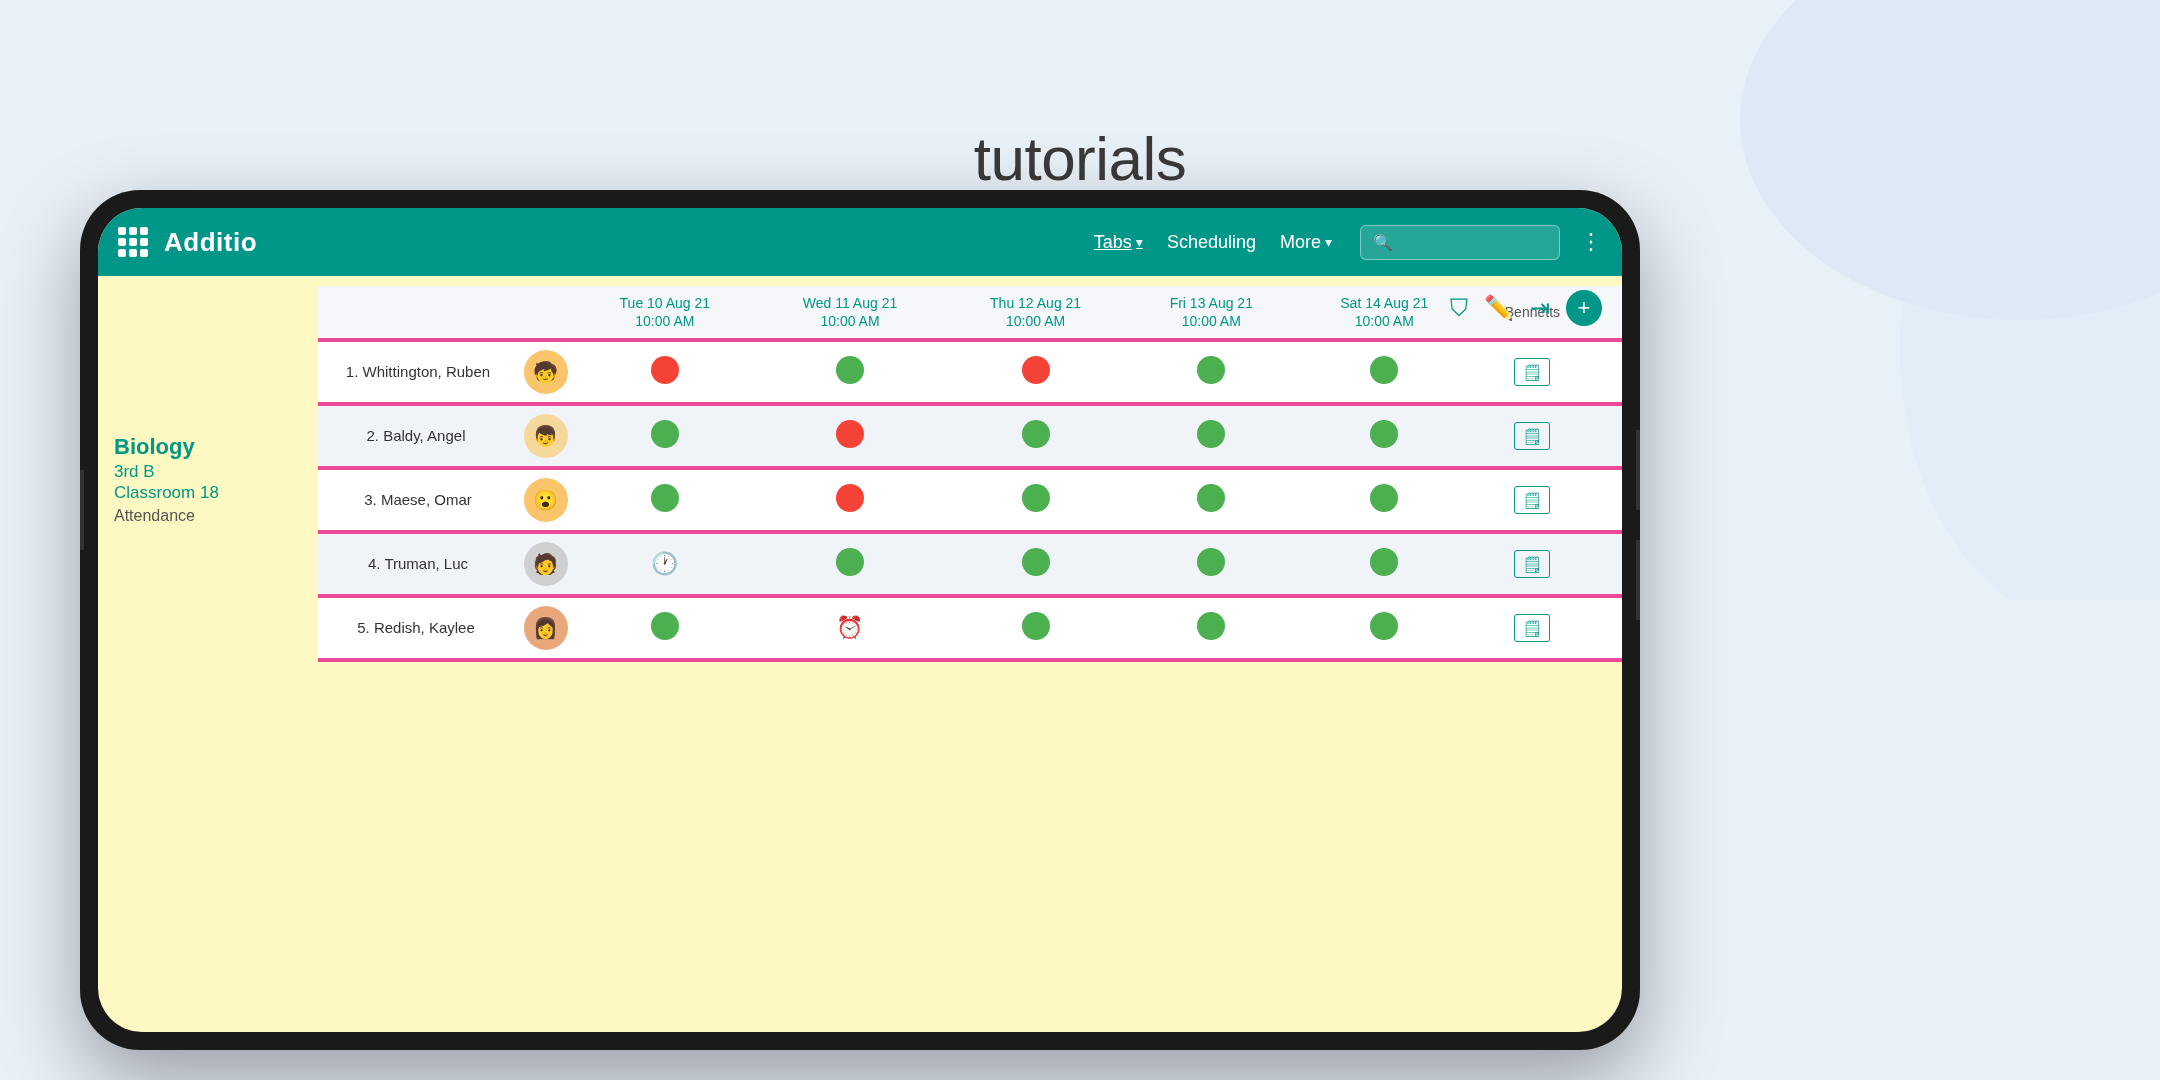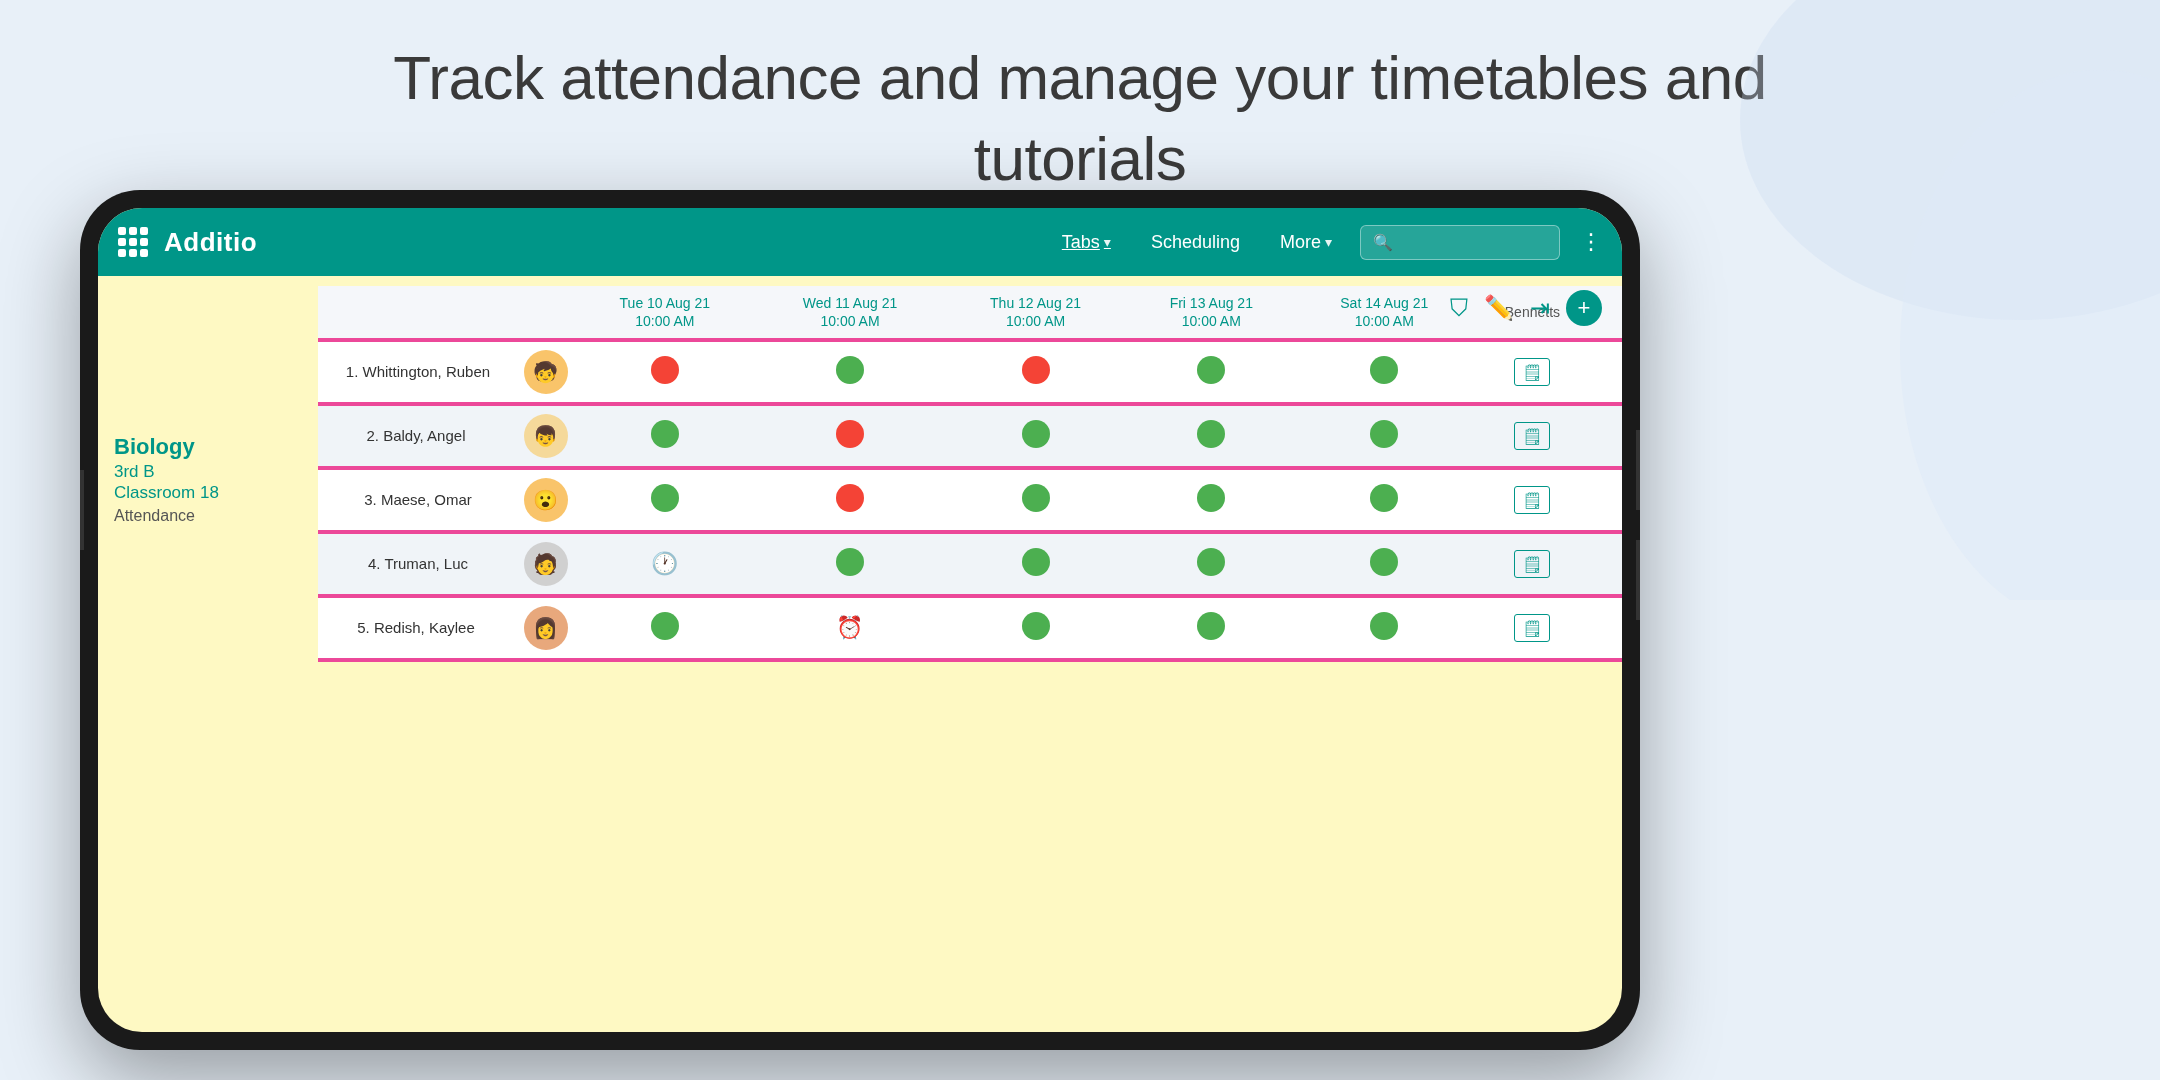--- a/index.html
+++ b/index.html
@@ -103,21 +103,21 @@
       color: white;
       font-size: 26px;
       font-weight: 700;
       letter-spacing: 0.5px;
       flex: 1;
     }
 
     .header-nav {
       display: flex;
       align-items: center;
-      gap: 40px;
+      gap: 24px;
       margin-right: 16px;
     }
 
     .nav-item {
       color: white;
       font-size: 18px;
       display: flex;
       align-items: center;
       gap: 4px;
       cursor: pointer;
@@ -330,21 +330,21 @@
   </style>
 </head>
 <body>
 
 <svg class="deco-blob" viewBox="0 0 560 600" fill="none" xmlns="http://www.w3.org/2000/svg">
   <ellipse cx="420" cy="120" rx="280" ry="200" fill="#c8d8f0" opacity="0.6"></ellipse>
   <ellipse cx="500" cy="350" rx="200" ry="280" fill="#d4e4f8" opacity="0.5"></ellipse>
 </svg>
 
 <div class="headline">
-  <span>Track attendance and manage your timetables and</span><br>
+  <br>
   <span>tutorials</span>
 </div>
 
 <div class="tablet-frame">
   <div class="side-btn-left"></div>
   <div class="side-btn-right1"></div>
   <div class="side-btn-right2"></div>
 
   <div class="tablet-screen">
 

